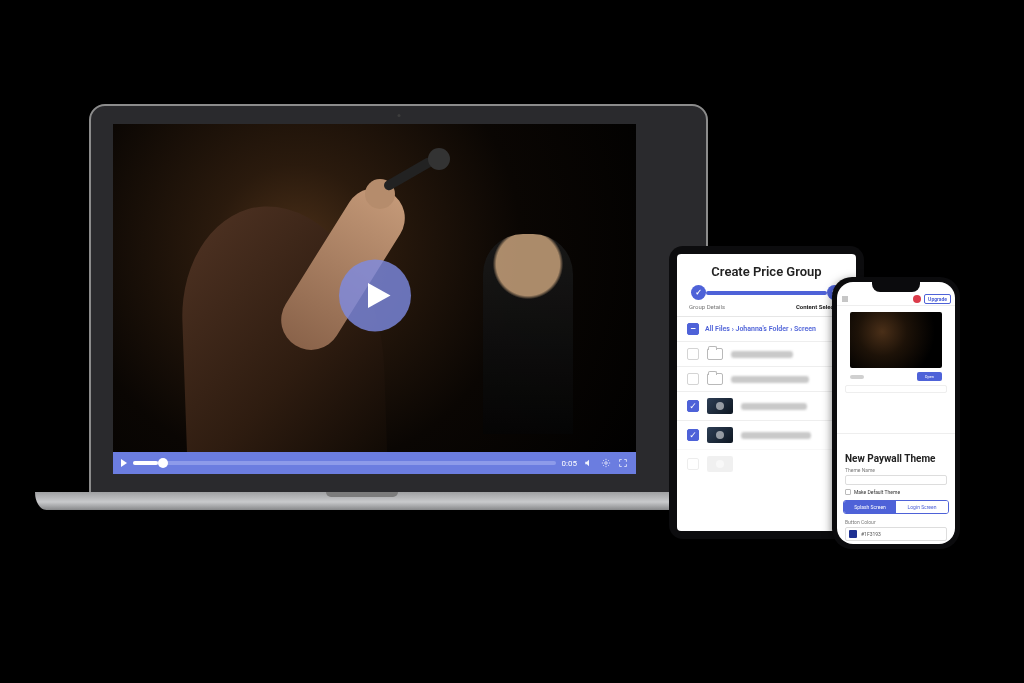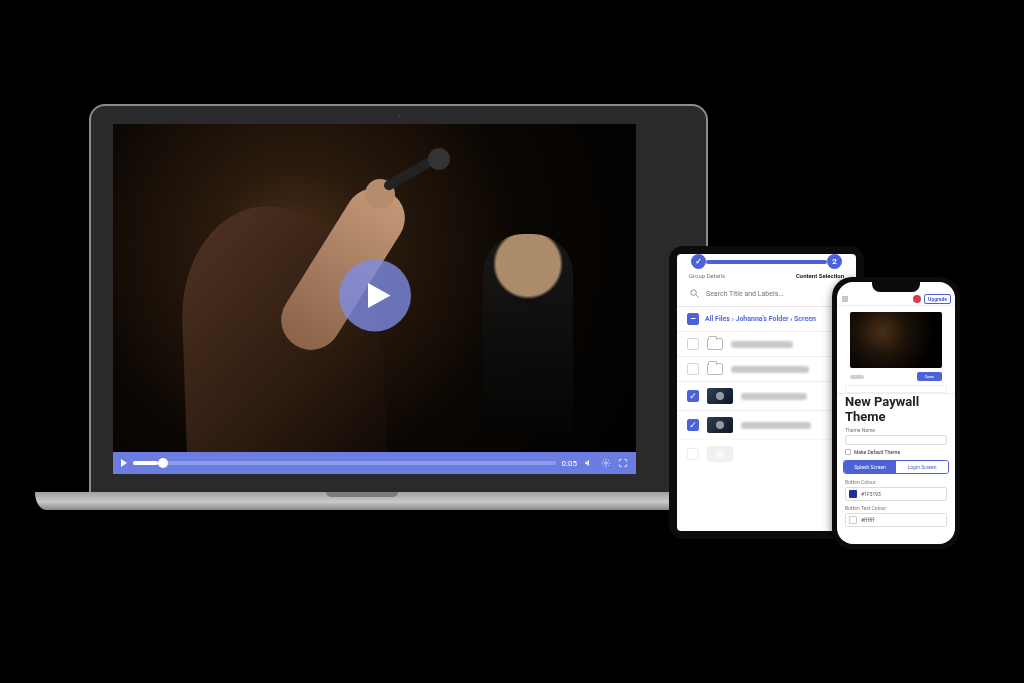--- a/index.html
+++ b/index.html
@@ -60,21 +60,21 @@
   .phone-inner{ position:relative; width:100%; height:100%; background:#fff; border-radius:16px; overflow:hidden; }
   .notch{ position:absolute; top:0;left:50%;transform:translateX(-50%); width:48px;height:10px;background:#0b0b0d;border-radius:0 0 8px 8px; z-index:3; }
   .p-status{ height:10px; }
   .p-header{ height:14px;display:flex;align-items:center;justify-content:flex-end;padding:0 4px;gap:3px;border-bottom:1px solid #eee; }
   .p-header .dot{ width:8px;height:8px;border-radius:50%;background:#db3b4a; }
   .pill{ font-size:5px;border:1px solid #4e62d8;color:#4e62d8;border-radius:2px;padding:1px 3px;font-weight:700; }
   .preview{ margin:6px auto 4px; width:92px; height:56px; border-radius:2px; background:radial-gradient(circle at 35% 35%, #4a2f18 0%, #1d1208 35%, #000 75%); }
   .preview-sub{ width:92px;margin:0 auto 4px;display:flex;align-items:center;justify-content:space-between; }
   .p-blur{ height:4px;width:14px;border-radius:2px;background:#d0d0d0; }
   .p-btn{ font-size:4px;background:#4e62d8;color:#fff;border-radius:2px;padding:2px 8px; }
-  .section-title{ font-size:13px;font-weight:700;padding:0 8px 3px;color:#222;border-top:1px solid #eee; }
+  .section-title{ font-size:10px;font-weight:700;padding:19px 8px 3px;color:#222;border-top:1px solid #eee;margin-top:40px; }
   .field-label{ font-size:5px;color:#7a7a7a;padding:0 8px; }
   .field-box{ margin:2px 8px 4px;height:10px;border:1px solid #ddd;border-radius:2px;background:#fff; }
   .check-row{ display:flex;align-items:center;gap:3px;padding:0 8px 5px;font-size:5px;color:#333; }
   .mini-chk{ width:6px;height:6px;border:1px solid #bbb;border-radius:1px;background:#fff; }
   .tabs{ display:flex;margin:0 6px 5px;border-radius:3px;overflow:hidden;border:1px solid #4e62d8;font-size:5px; }
   .tabs div{ flex:1;text-align:center;padding:3px 0; }
   .tabs .on{ background:#4e62d8;color:#fff; }
   .tabs .off{ background:#fff;color:#4e62d8; }
   .color-row{ display:flex;align-items:center;gap:4px;margin:2px 8px 4px;border:1px solid #ddd;border-radius:2px;padding:2px 3px;font-size:5px;color:#555; }
   .swatch{ width:8px;height:8px;border-radius:1px; }
@@ -119,35 +119,29 @@
             </svg>
         </div>
       </div>
     </div>
   </div>
 </div>
 <div class="laptop-base"></div>
 
 <div class="tablet">
   <div class="tablet-inner">
+    <div class="t-title">Create Price Group</div>
     <div class="stepper">
       <div class="step-dot">✓</div>
       <div class="step-line"></div>
       <div class="step-dot">2</div>
     </div>
     <div class="step-labels">
       <span>Group Details</span>
       <span class="active">Content Selection</span>
-    </div>
-    <div class="t-search">
-      <svg viewBox="0 0 24 24">
-          <circle cx="10" cy="10" r="6" fill="none" stroke="#8a8a8a" stroke-width="2"></circle>
-          <line x1="15" y1="15" x2="21" y2="21" stroke="#8a8a8a" stroke-width="2"></line>
-        </svg>
-      <input placeholder="Search Title and Labels..." style="">
     </div>
     <div class="t-divider"></div>
     <div class="t-path">
       <div class="chk">–</div>
       <span>All Files › Johanna's Folder › Screen</span>
     </div>
 
     <div class="t-row">
       <div class="chk unchecked"></div>
       <div class="folder-ico"></div>

